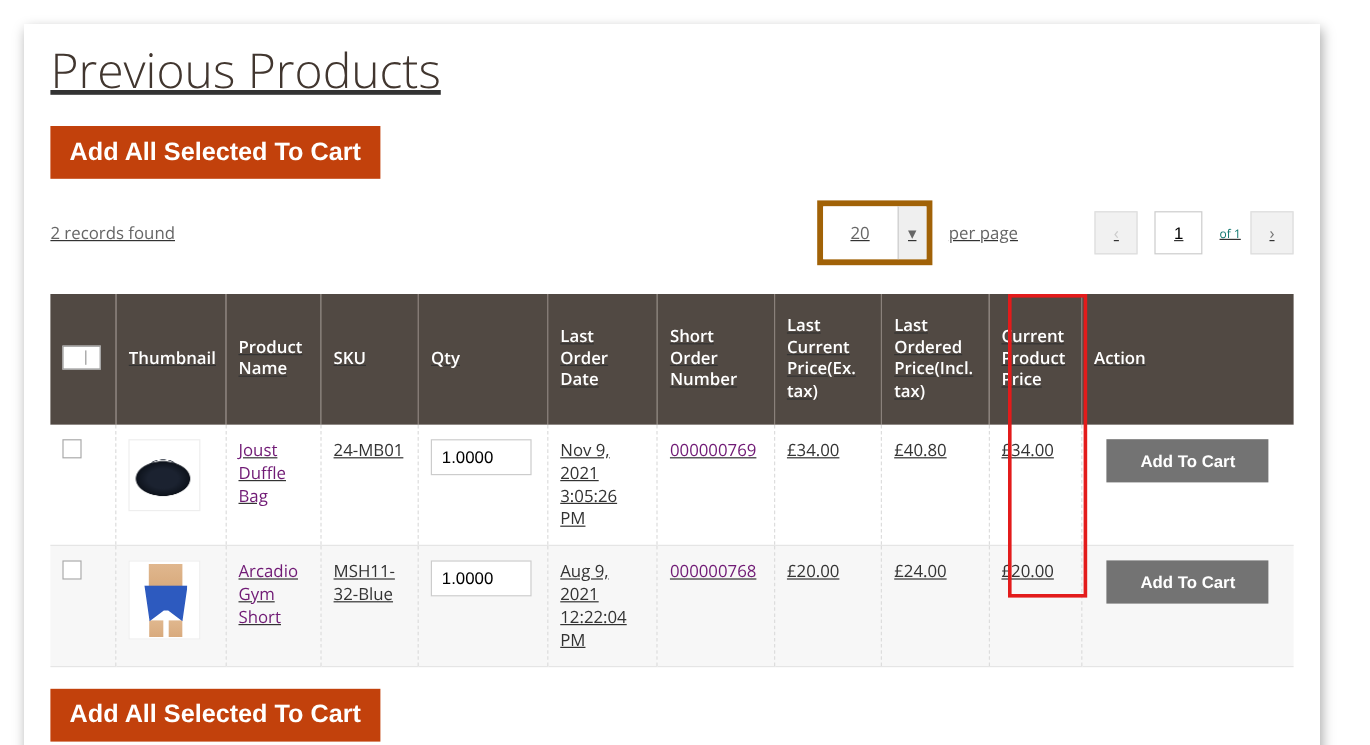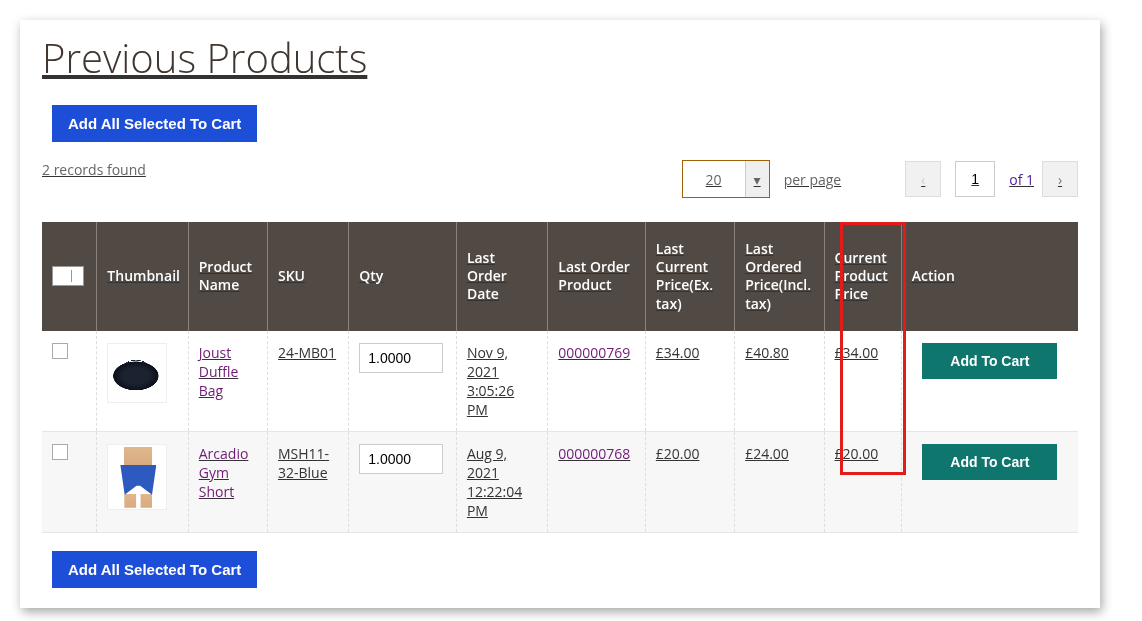--- a/index.html
+++ b/index.html
@@ -18,46 +18,46 @@
     text-decoration: underline;
   }
   h1 {
     font-weight: 300;
     font-size: 40px;
     color: #41362f;
     margin: 0;
     padding: 10px 22px 20px 22px;
   }
   .btn-primary {
-    background: #1d4ed8;
+    background: #c2410c;
     color: #fff;
     border: none;
     padding: 10px 16px;
-    font-size: 15px;
+    font-size: 21px;
     font-weight: 600;
     cursor: pointer;
-    margin-left: 32px;
+    margin-left: 22px;
   }
   .records-row {
     display: flex;
-    align-items: flex-start;
+    align-items: center;
     justify-content: space-between;
     padding: 18px 22px 14px 22px;
     font-size: 14px;
     color: #666;
   }
   .pager {
     display: flex;
     align-items: center;
     gap: 8px;
   }
   .pager-select {
     display: inline-flex;
-    border: 1px solid #a16207;
-    height: 38px;
+    border: 5px solid #a16207;
+    height: 54px;
     align-items: stretch;
     margin-right: 6px;
   }
   .pager-select-value {
     display: inline-flex;
     align-items: center;
     justify-content: center;
     width: 62px;
     font-size: 14px;
     background:#fff;
@@ -81,21 +81,21 @@
     cursor:pointer;
   }
   .nav-btn.disabled { color:#ccc; cursor:default; }
   .page-input {
     width: 40px; height: 36px;
     border:1px solid #ccc;
     text-align:center;
     font-size:14px;
     margin: 0 6px;
   }
-  .of-label { font-size:14px; color:#4c1d95; }
+  .of-label { font-size:10px; color:#0f766e; }
 
   table {
     border-collapse: collapse;
     width: calc(100% - 0px);
     margin: 10px 0 18px 0;
     table-layout: fixed;
   }
   thead th {
     background: #514943;
     color: #fff;
@@ -167,21 +167,21 @@
   }
   .link { color:#701a75; text-decoration:none; }
   .qty-input {
     width: 84px;
     padding: 6px 8px;
     border:1px solid #ccc;
     font-size:14px;
   }
   .action-cell { text-align:center; }
   .add-btn {
-    background:#0f766e; color:#fff; border:none;
+    background:#737373; color:#fff; border:none;
     padding:10px 28px; font-weight:600; font-size:14px; cursor:pointer;
   }
   .highlight-box {
     position: absolute;
     border: 3px solid #e31b1b;
     pointer-events: none;
   }
   .table-wrap { position: relative; padding: 0 22px;}
 </style>
 </head>
@@ -232,21 +232,21 @@
           <span class="check-dropdown">
             <span class="box"></span>
             <span class="dd">▾</span>
           </span>
         </th>
         <th>Thumbnail</th>
         <th>Product Name</th>
         <th>SKU</th>
         <th>Qty</th>
         <th>Last Order Date</th>
-        <th>Last Order Product</th>
+        <th>Short Order Number</th>
         <th>Last Current Price(Ex. tax)</th>
         <th>Last Ordered Price(Incl. tax)</th>
         <th>Current Product Price</th>
         <th>Action</th>
       </tr>
     </thead>
     <tbody>
       <tr>
         <td><span class="row-checkbox"></span></td>
         <td>

